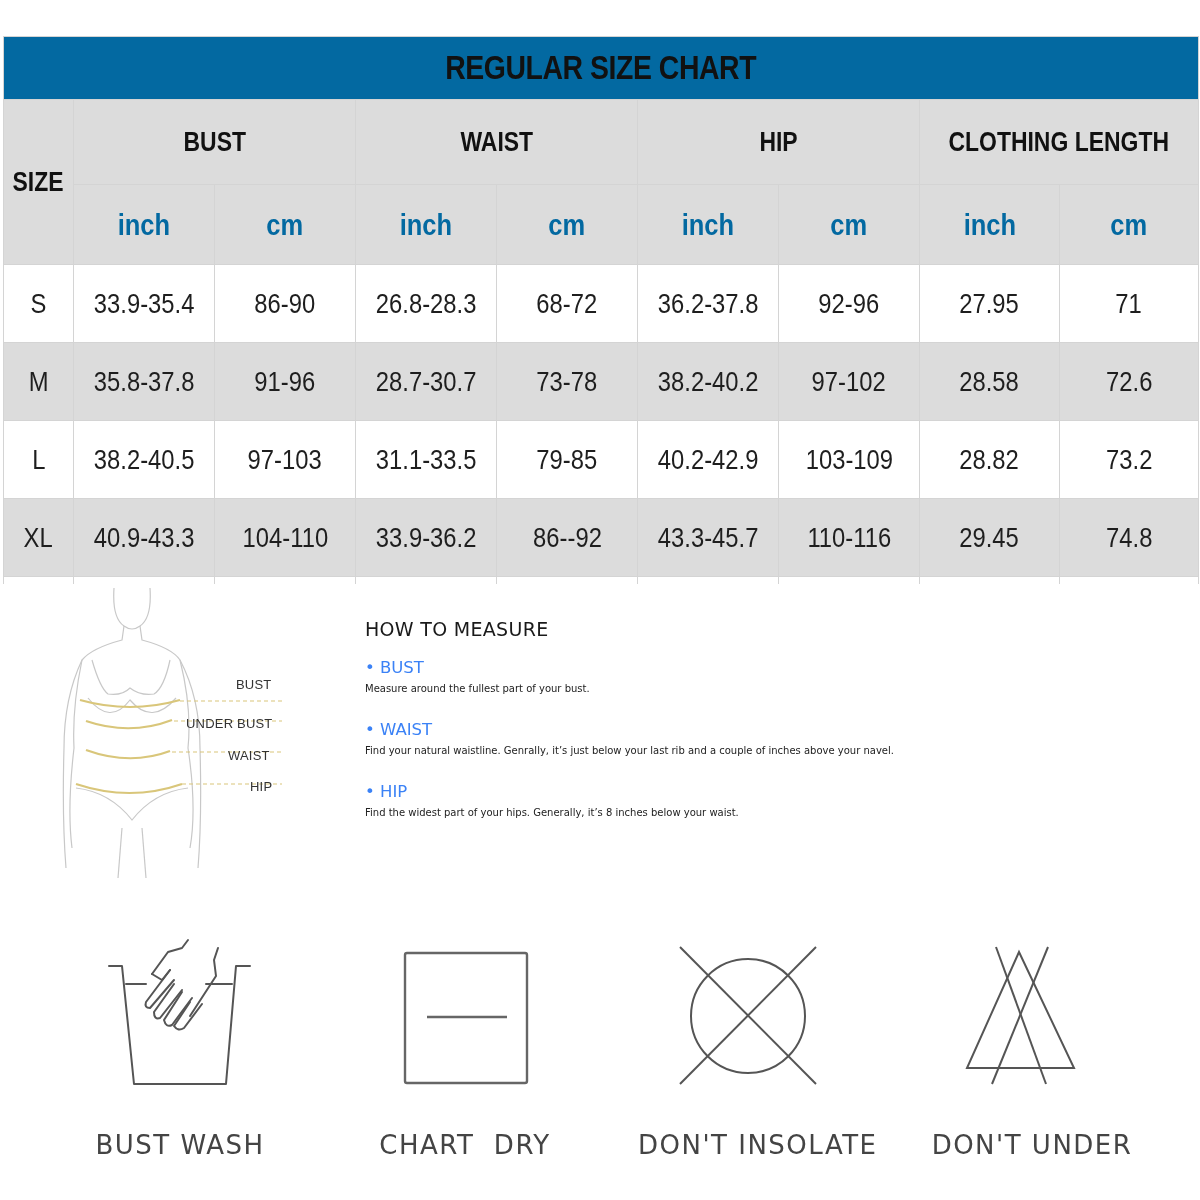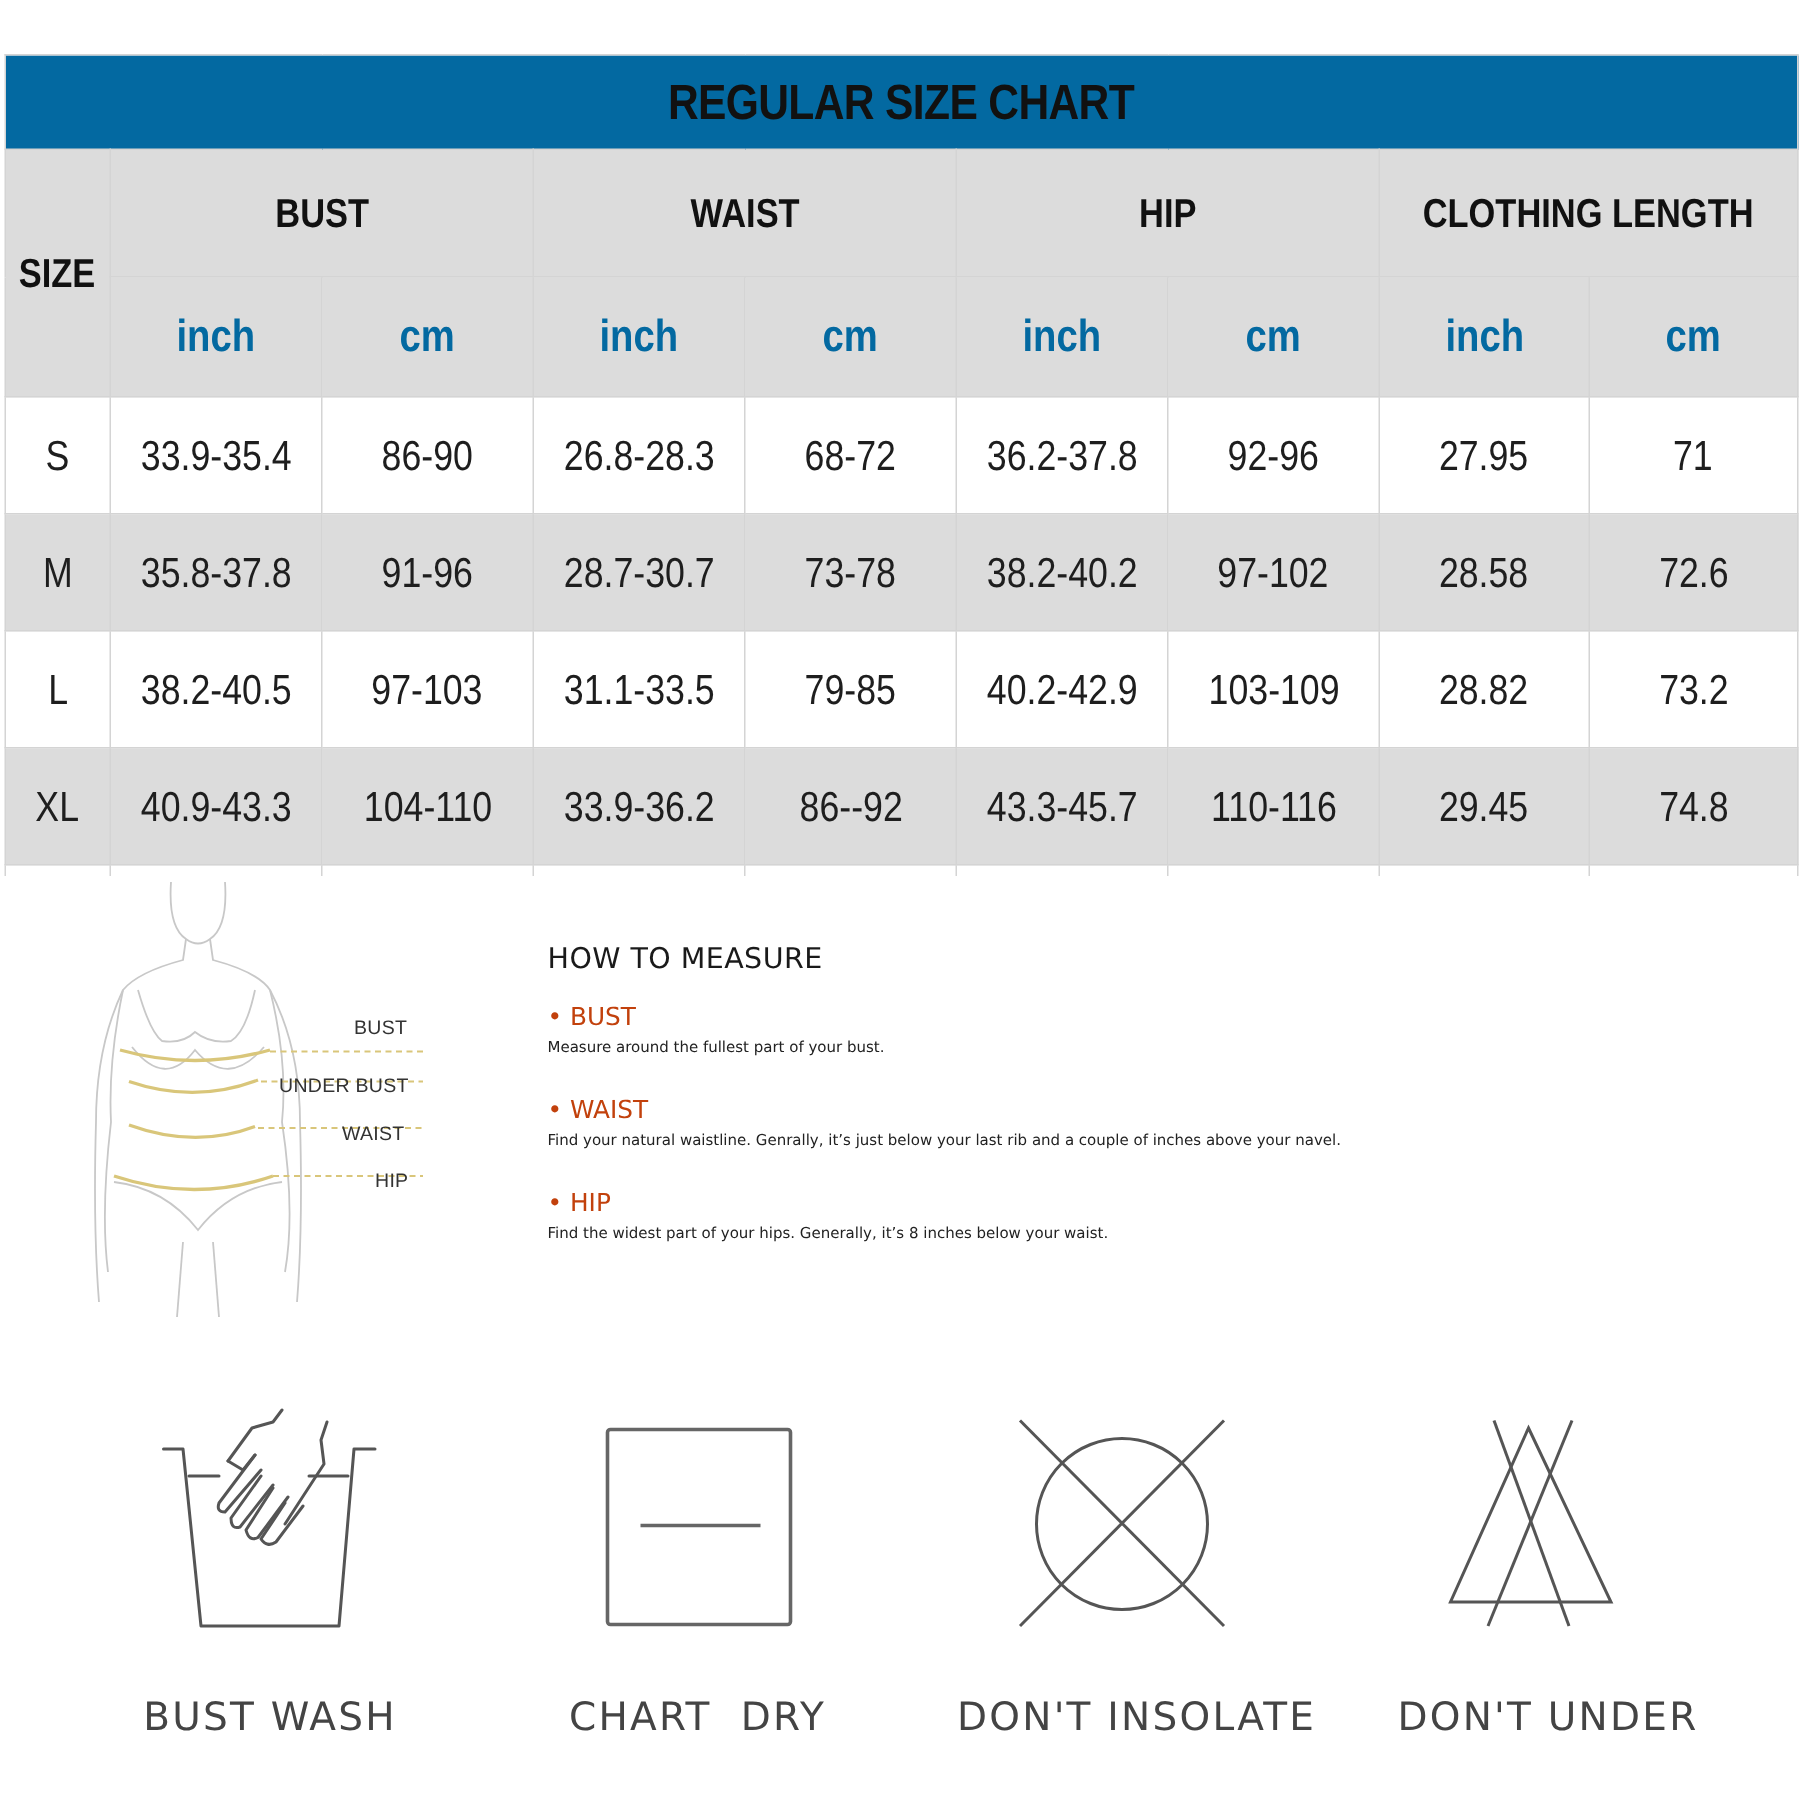--- a/index.html
+++ b/index.html
@@ -28,23 +28,23 @@
     .data-row.plain td { background: #ffffff; }
     .stub-row td { height: 7px; border-bottom: none; background: #fff; }
 
     
     .figure { position: absolute; left: 52px; top: 588px; width: 250px; height: 290px; }
     .figure-label { position: absolute; font-size: 13px; color: #333; letter-spacing: 0.2px; }
     .measure {
       position: absolute; left: 365px; top: 612px; width: 790px;
       font-family: "DejaVu Sans", sans-serif; color: #222;
     }
-    .measure h2 { margin: 16px 0 18px 0; font-size: 19px; font-weight: normal; letter-spacing: 0.3px; color: #1a1a1a; }
+    .measure h2 { margin: 6px 0 18px 0; font-size: 19px; font-weight: normal; letter-spacing: 0.3px; color: #1a1a1a; }
     .measure .item { margin-bottom: 20px; }
-    .measure .item-title { font-size: 16.5px; line-height: 20px; color: #c2410c; }
+    .measure .item-title { font-size: 16.5px; line-height: 20px; color: #3b82f6; }
     .measure .item-desc { font-size: 10px; line-height: 22px; color: #222; }
 
     
     .care { position: absolute; top: 930px; left: 0; width: 1200px; height: 250px; }
     .care-item { position: absolute; top: 0; width: 220px; height: 250px; text-align: center; }
     .care-item svg { position: absolute; left: 0; top: 0; }
     .care-label {
       position: absolute; top: 200px; left: 0; width: 100%;
       font-family: "DejaVu Sans", sans-serif; font-size: 26px; color: #444; letter-spacing: 1.5px;
       white-space: pre;

